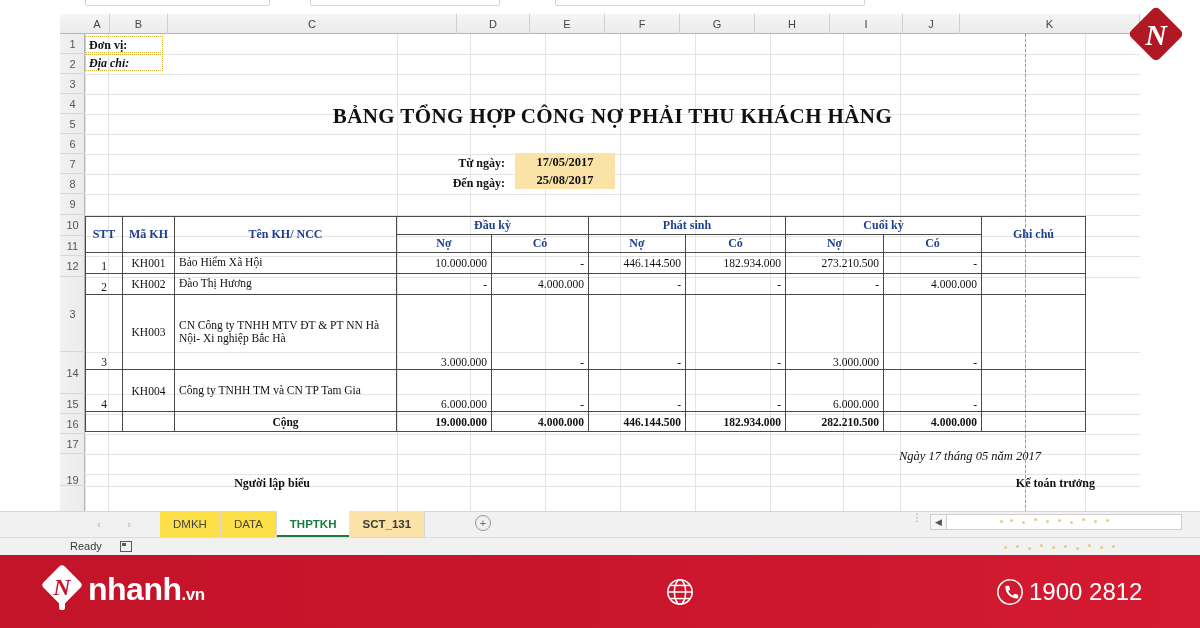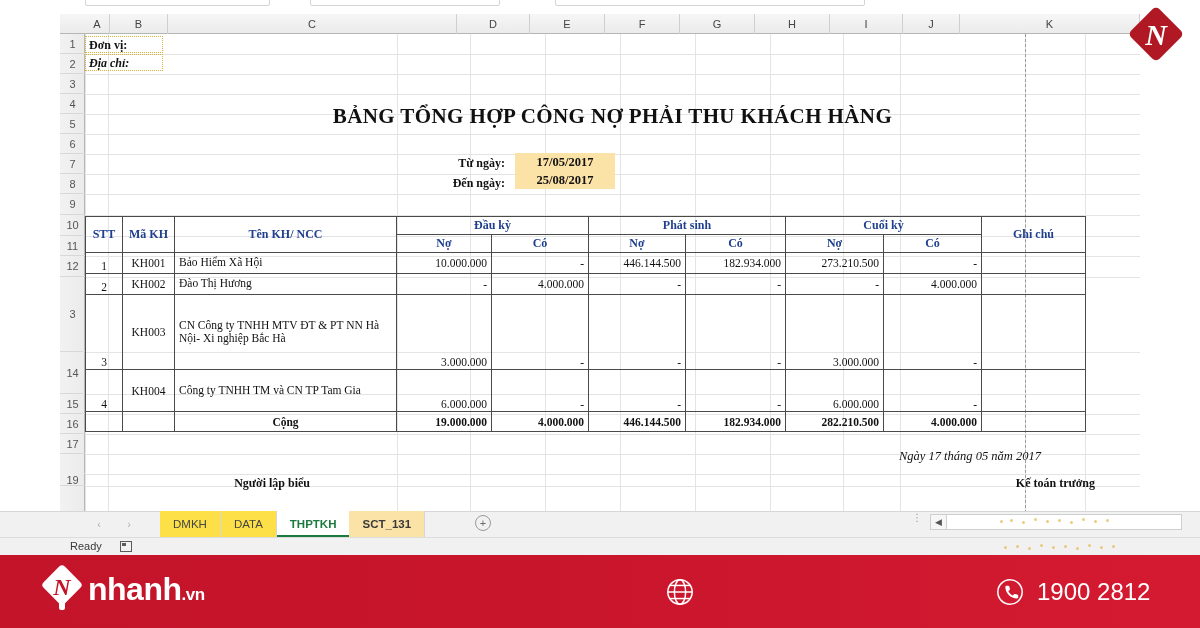--- a/index.html
+++ b/index.html
@@ -130,21 +130,21 @@
   .banner .logo .mark .nn { position:absolute; left:0; top:0; width:40px; height:40px;
             text-align:center; line-height:40px; font-size:24px; font-weight:bold;
             font-style:italic; color:#c3142a; font-family:"Liberation Serif",serif; }
   .banner .logo .mark .stem { position:absolute; left:17px; top:34px; width:6px; height:9px;
             background:#fff; border-radius:2px; }
   .banner .logo .wordmark { font-size:32px; font-weight:bold; color:#fff;
             font-family:"Liberation Sans", sans-serif; letter-spacing:-.5px; }
   .banner .logo .wordmark .tld { font-size:17px; font-weight:bold; }
   .banner .url { position:absolute; left:665px; top:22px; display:flex; align-items:center; gap:12px;
             color:#fff; font-size:24px; font-family:"Liberation Sans",sans-serif; }
-  .banner .phone { position:absolute; left:995px; top:22px; display:flex; align-items:center; gap:12px;
+  .banner .phone { position:absolute; left:995px; top:22px; display:flex; align-items:center; gap:4px;
             color:#fff; font-size:24px; font-family:"Liberation Sans",sans-serif; }
   .ic { width:30px; height:30px; display:inline-block; }
 </style>
 </head>
 <body>
 
 <div id="app">
 
   <div class="xl-wrap">
 

